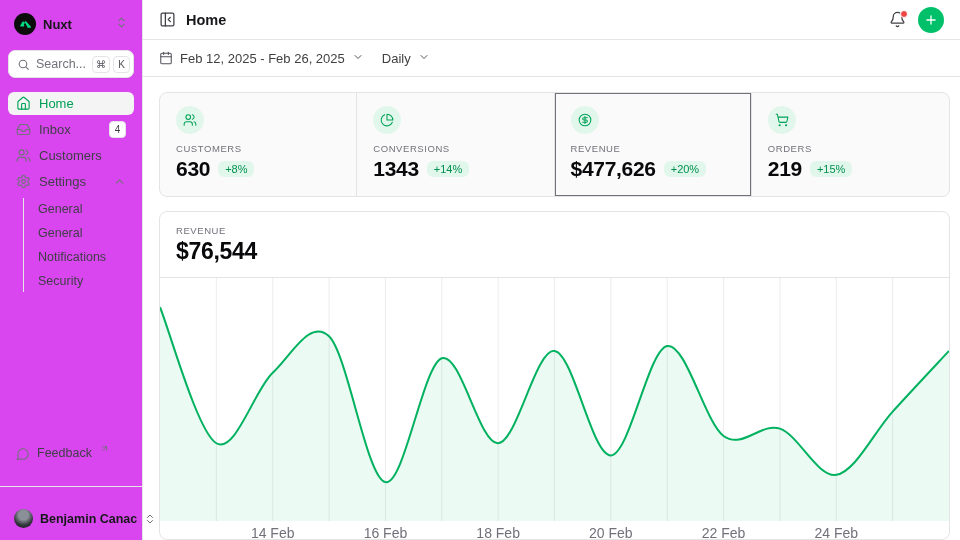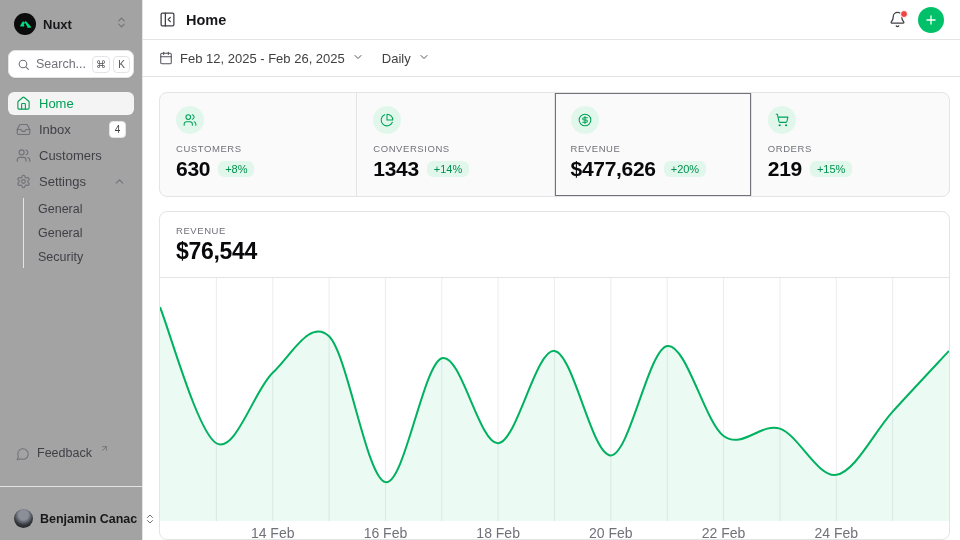--- a/index.html
+++ b/index.html
@@ -2,21 +2,21 @@
 <html><head>
 <meta charset="utf-8">
 <style>
   * { margin:0; padding:0; box-sizing:border-box; }
   html,body { width:960px; height:540px; overflow:hidden; background:#fff;
     font-family:"Liberation Sans","DejaVu Sans",sans-serif; color:#18181b; }
   .app { display:flex; width:960px; height:540px; }
 
   
   .sidebar { width:143px; flex:0 0 143px; border-right:1px solid #e4e4e7;
-    display:flex; flex-direction:column; padding:8px; background:#a3a3a3; }
+    display:flex; flex-direction:column; padding:8px; background:#d946ef; }
   .team-row { display:flex; align-items:center; gap:7px; padding:5px 6px; border-radius:6px; cursor:pointer; }
   .team-logo { width:22px; height:22px; border-radius:50%; background:#0c0c0d; display:flex; align-items:center; justify-content:center; flex:0 0 22px; }
   .team-name { font-size:13px; font-weight:600; }
   .ml-auto { margin-left:auto; }
   .muted-ic { color:#71717a; }
   .search-box { margin-top:10px; height:28px; border:1px solid #e4e4e7; border-radius:7px;
     background:#fff; display:flex; align-items:center; gap:6px; padding:0 6px 0 8px;
     box-shadow:0 1px 2px rgba(0,0,0,.04); cursor:text; }
   .search-ph { font-size:12.5px; color:#71717a; }
   .kbd { min-width:17px; height:17px; border:1px solid #e4e4e7; border-radius:4px;
@@ -175,20 +175,23 @@
       </div>
 
       <div class="sub-list">
         <div class="sub-item">
             <span>General</span>
           </div>
         <div class="sub-item">
             <span>General</span>
           </div>
         <div class="sub-item">
+            <span>Notifications</span>
+          </div>
+        <div class="sub-item">
             <span>Security</span>
           </div>
       </div>
     </nav>
 
     <div class="spacer"></div>
 
     <div class="side-foot">
       <div class="foot-item">
         <span class="nico">

